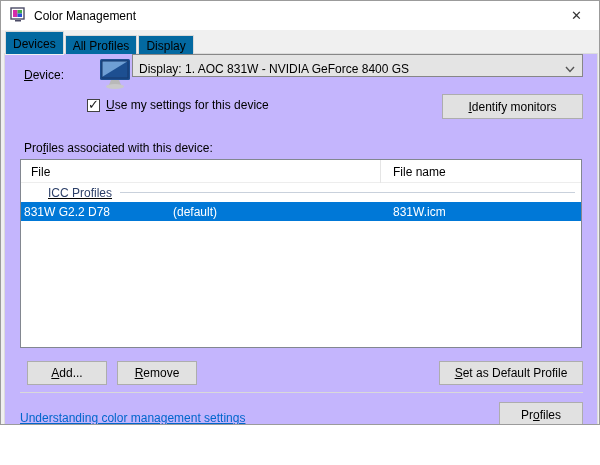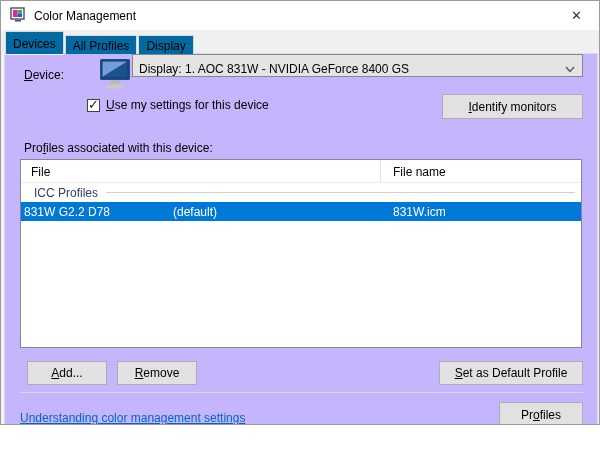--- a/index.html
+++ b/index.html
@@ -87,21 +87,21 @@
   .btn.default-focus { border: 2px solid #0078d7; }
   
   .listbox {
     position: absolute; left: 15px; top: 105px; width: 562px; height: 189px;
     background: #ffffff; border: 1px solid #828790;
   }
   .list-header { position: relative; height: 23px; border-bottom: 1px solid #ededed; }
   .list-header .col-name { position: absolute; left: 10px; top: 5px; }
   .list-header .col-file { position: absolute; left: 372px; top: 5px; }
   .list-header .col-div { position: absolute; left: 359px; top: 0; width: 1px; height: 23px; background: #e5e5e5; }
-  .group-row { display: flex; align-items: center; height: 19px; padding-left: 13px; }
+  .group-row { display: flex; align-items: center; height: 19px; padding-left: 27px; text-decoration: underline; }
   .group-row .gname { color: #2c3f68; white-space: nowrap; margin-right: 8px; }
   .group-row .gline { flex: 1; height: 1px; background: #c9d1dc; margin-right: 6px; }
   .prow {
     position: relative; height: 19px; display: flex; align-items: center;
   }
   .prow.selected { background: #0078d7; color: #ffffff; }
   .prow .c-name { position: absolute; left: 3px; }
   .prow .c-tag  { position: absolute; left: 152px; }
   .prow .c-file { position: absolute; left: 372px; }
   

